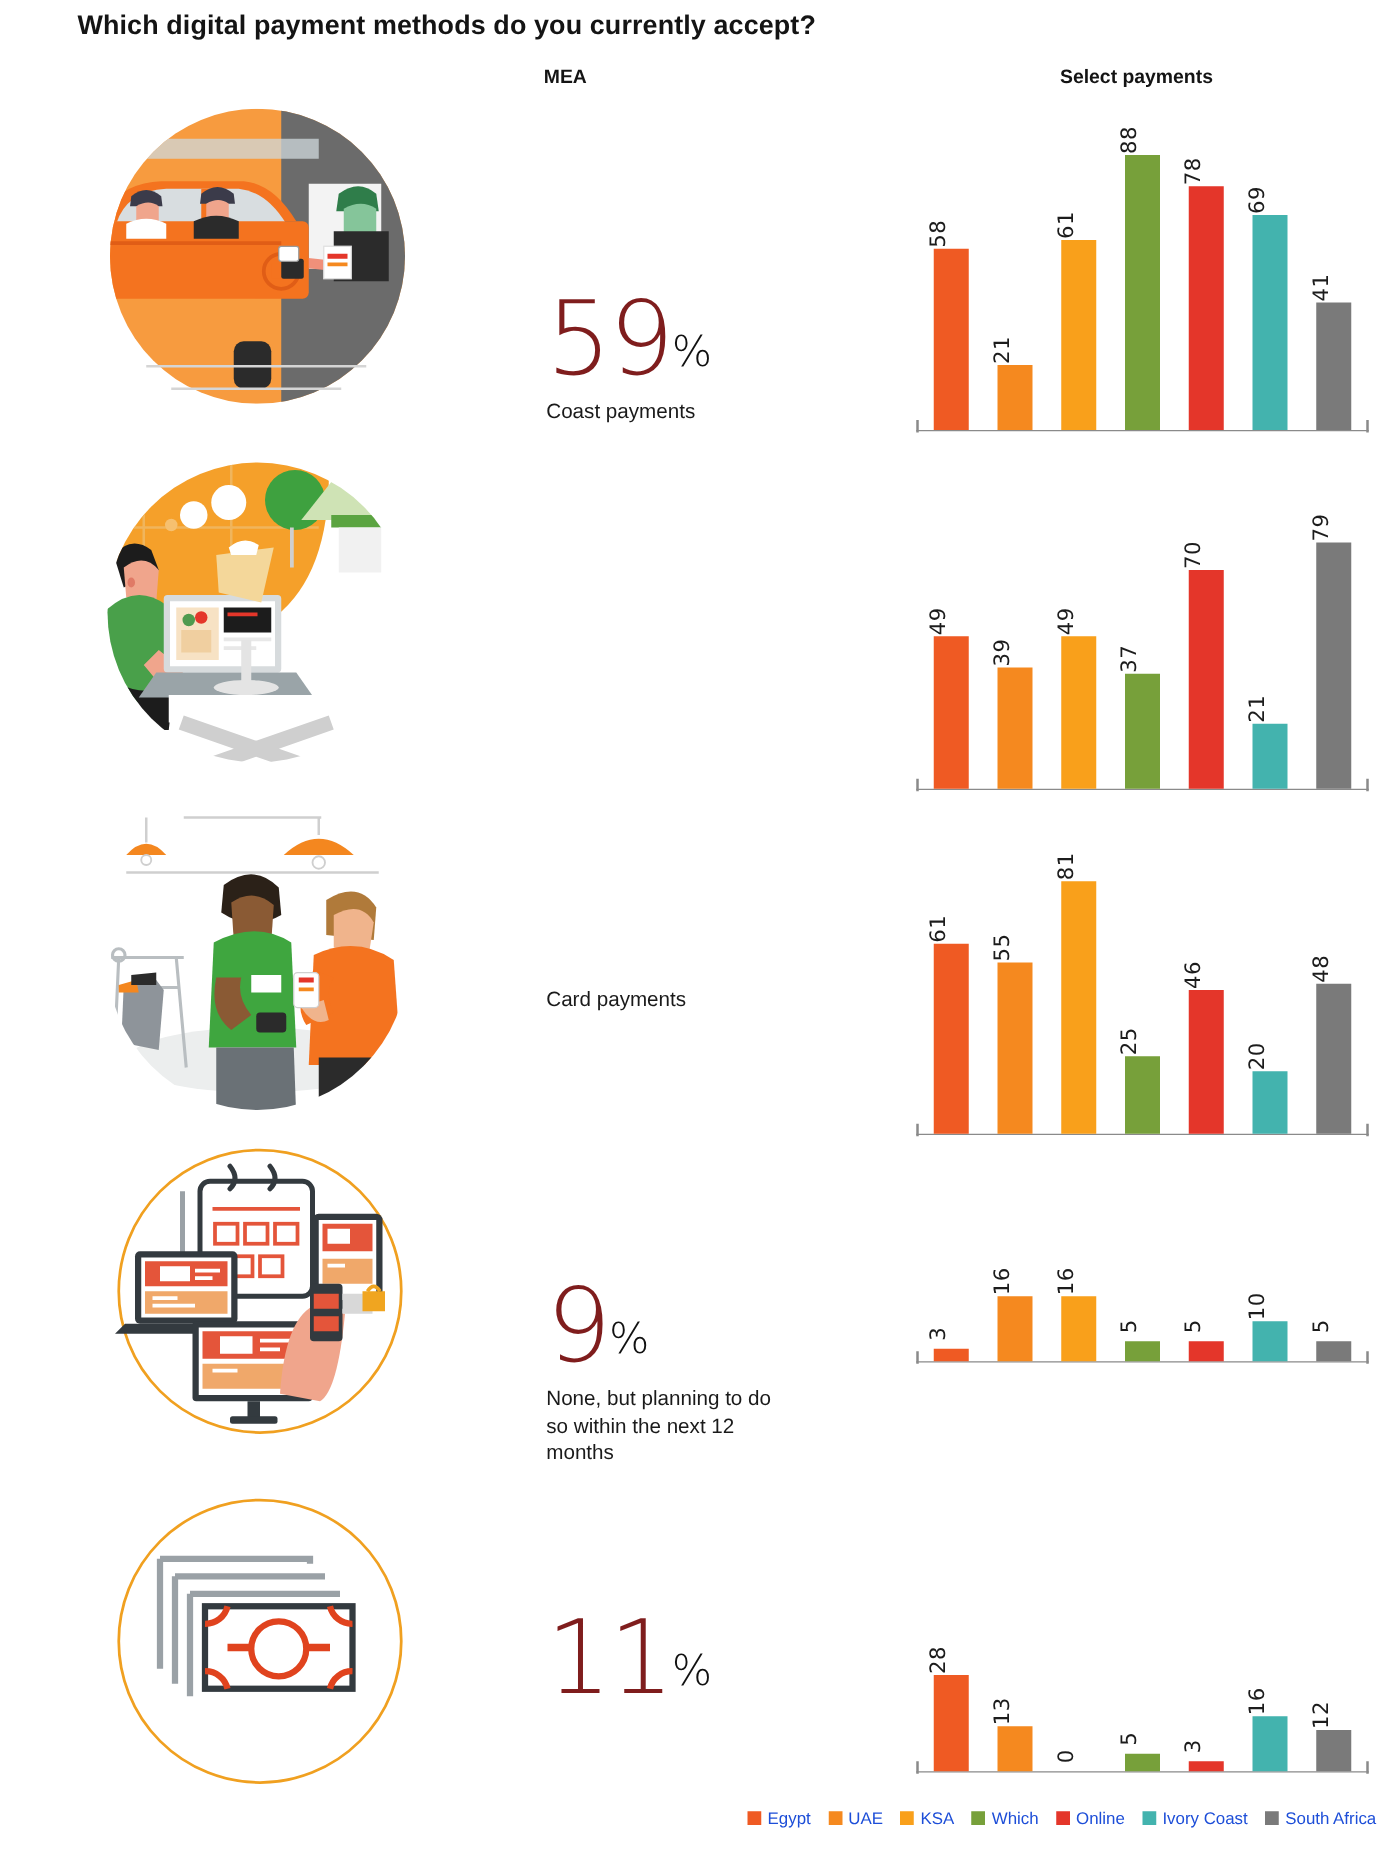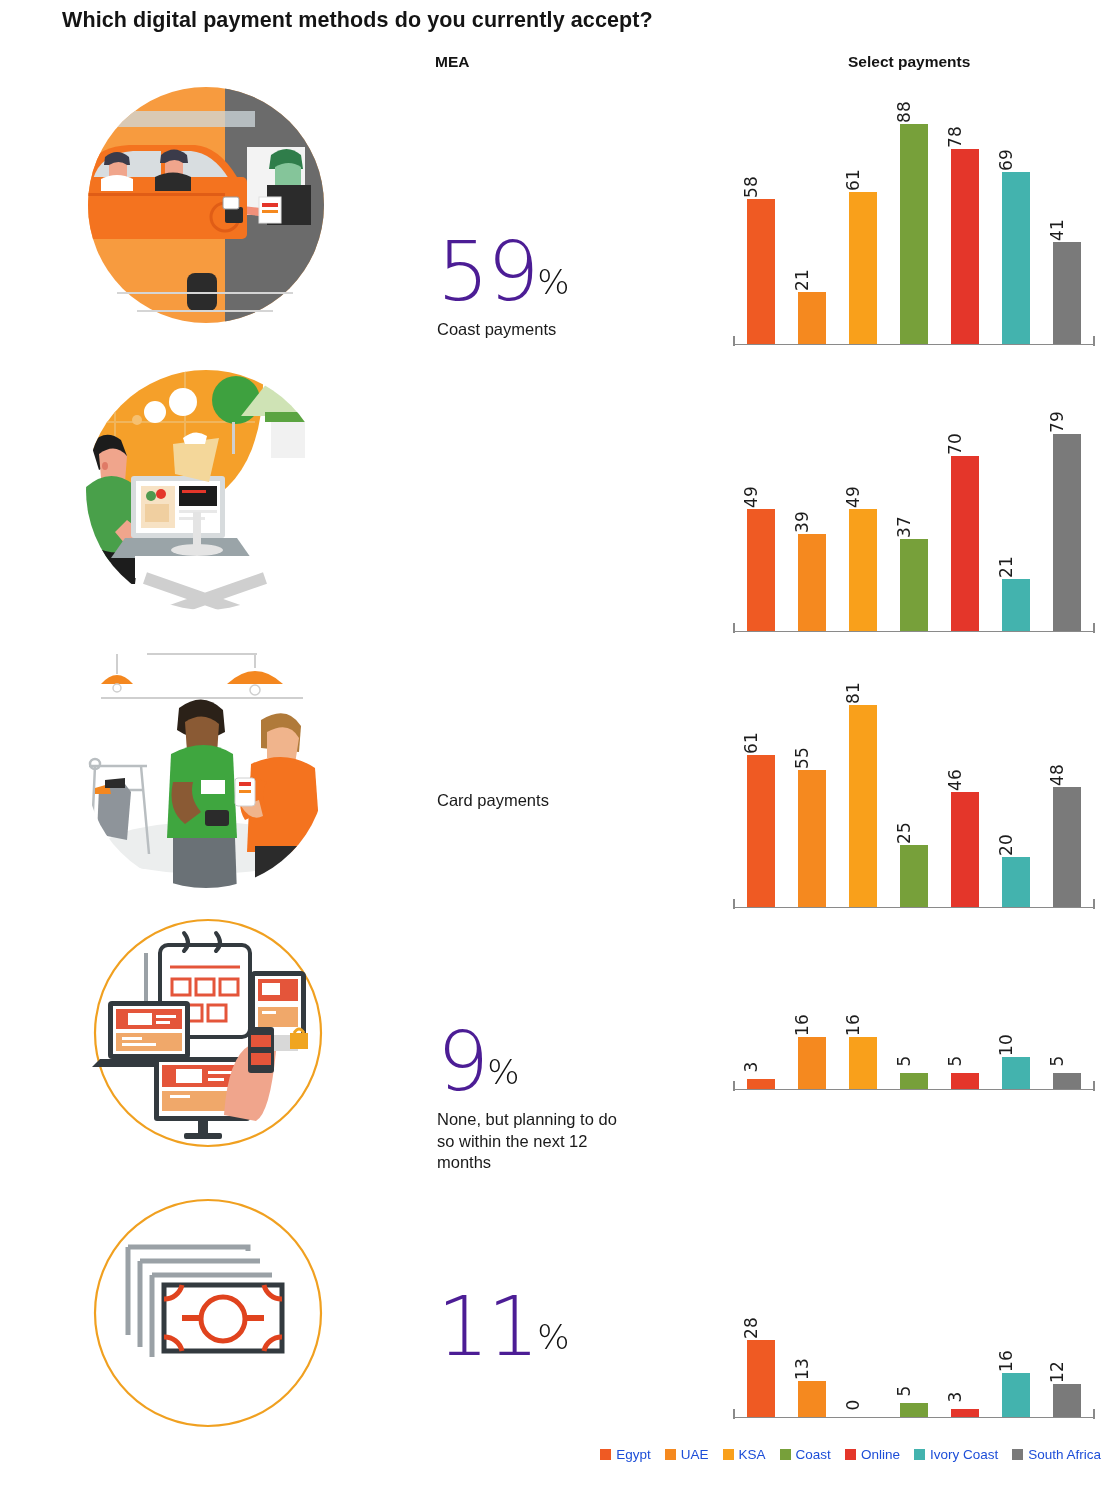--- a/index.html
+++ b/index.html
@@ -38,21 +38,21 @@
   .illus {
     position:absolute; left:75px; top:0;
     width:262px; height:260px;
   }
   .illus svg { display:block; width:262px; height:260px; }
 
   
   .mea { position:absolute; left:437px; top:0; width:260px; }
   .mea-big {
     font-size:82px; font-weight:300; line-height:.9;
-    letter-spacing:-2px; color:#4c1d95;
+    letter-spacing:-2px; color:#7f1d1d;
     font-family:"DejaVu Sans", sans-serif;
   }
   .mea-pct {
     font-size:34px; font-weight:300; letter-spacing:0;
     color:#111; vertical-align:super;
     font-family:"DejaVu Sans", sans-serif;
   }
   .mea-label {
     margin-top:10px; font-size:16.5px; line-height:1.32;
     color:#1a1a1a; font-weight:400; max-width:200px;
@@ -558,21 +558,21 @@
     <div class="legend-item">
       <span class="legend-swatch" style="background: rgb(245, 137, 31);"></span>
       <span class="legend-label">UAE</span>
     </div>
     <div class="legend-item">
       <span class="legend-swatch" style="background: rgb(249, 160, 27);"></span>
       <span class="legend-label">KSA</span>
     </div>
     <div class="legend-item">
       <span class="legend-swatch" style="background: rgb(119, 160, 58);"></span>
-      <span class="legend-label">Coast</span>
+      <span class="legend-label">Which</span>
     </div>
     <div class="legend-item">
       <span class="legend-swatch" style="background: rgb(228, 54, 42);"></span>
       <span class="legend-label">Online</span>
     </div>
     <div class="legend-item">
       <span class="legend-swatch" style="background: rgb(67, 179, 174);"></span>
       <span class="legend-label">Ivory Coast</span>
     </div>
     <div class="legend-item">

